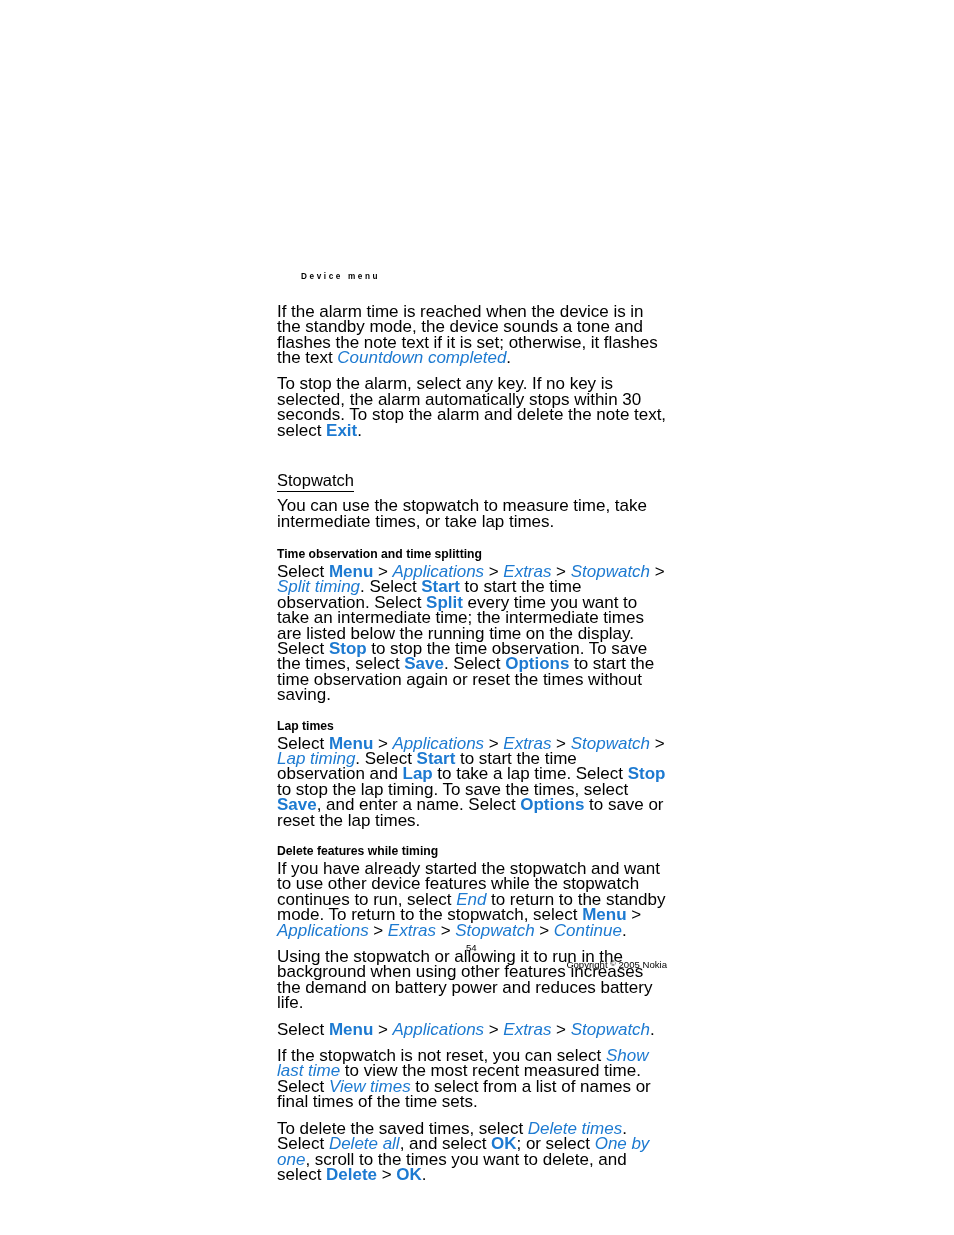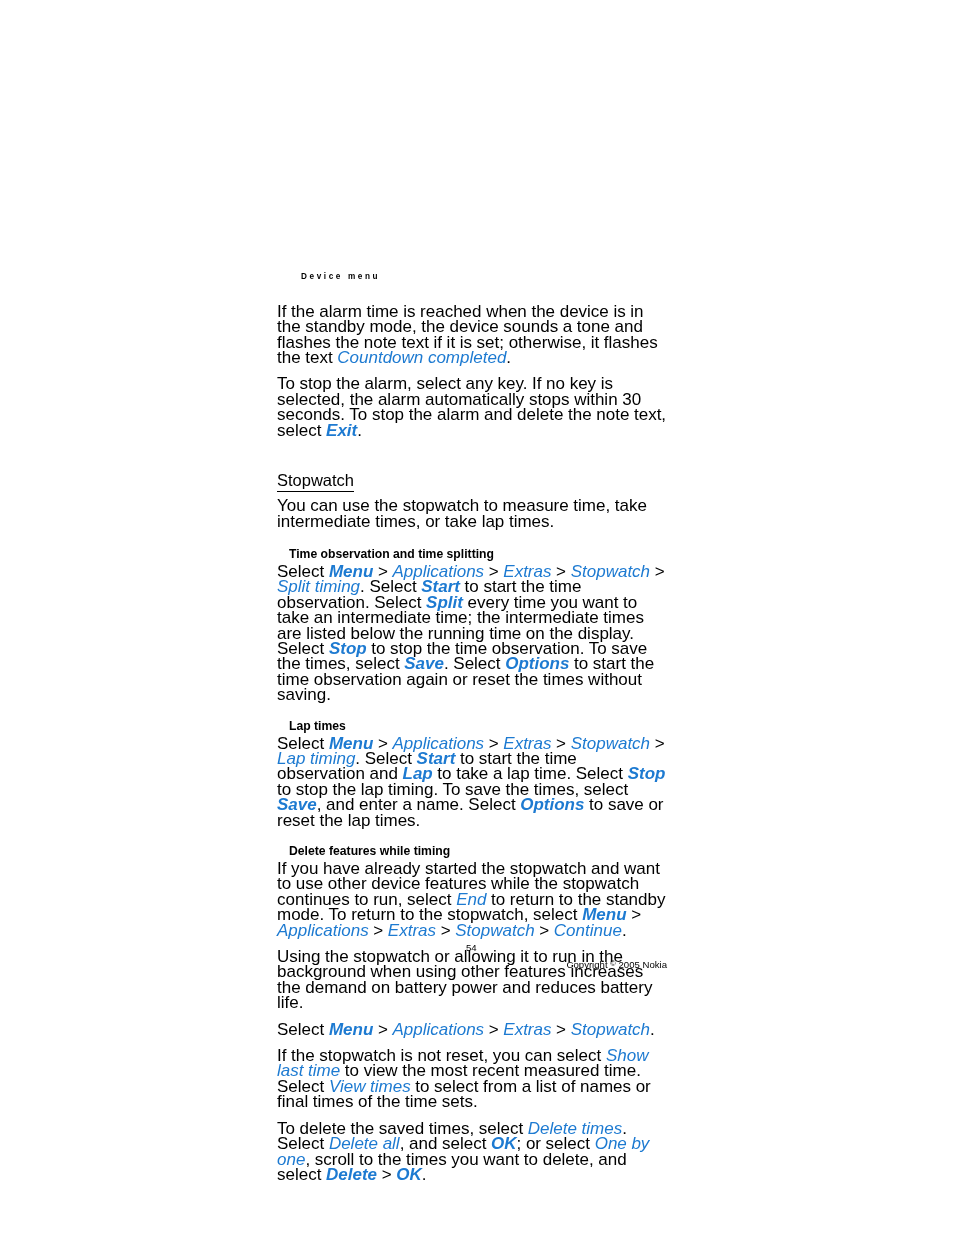--- a/index.html
+++ b/index.html
@@ -54,30 +54,29 @@
     display: inline-block;
     border-bottom: 1.3px solid #000000;
     color: #000000;
   }
   .chapter-wrap { margin: 0; }
 
   h2.subhead {
     font-size: 12.2px;
     font-weight: bold;
     line-height: 15px;
-    margin: 16px 0 2px 12px;
+    margin: 16px 0 2px 0;
     color: #000000;
   }
   h2.subhead.first { margin-top: 18px; }
 
   
   .cmd {            
     color: #1d7ad1;
     font-weight: bold;
-    font-style: italic;
   }
   .menu {           
     color: #1d7ad1;
     font-style: italic;
   }
   .note {           
     color: #1d7ad1;
     font-style: italic;
   }
   .sep {            

